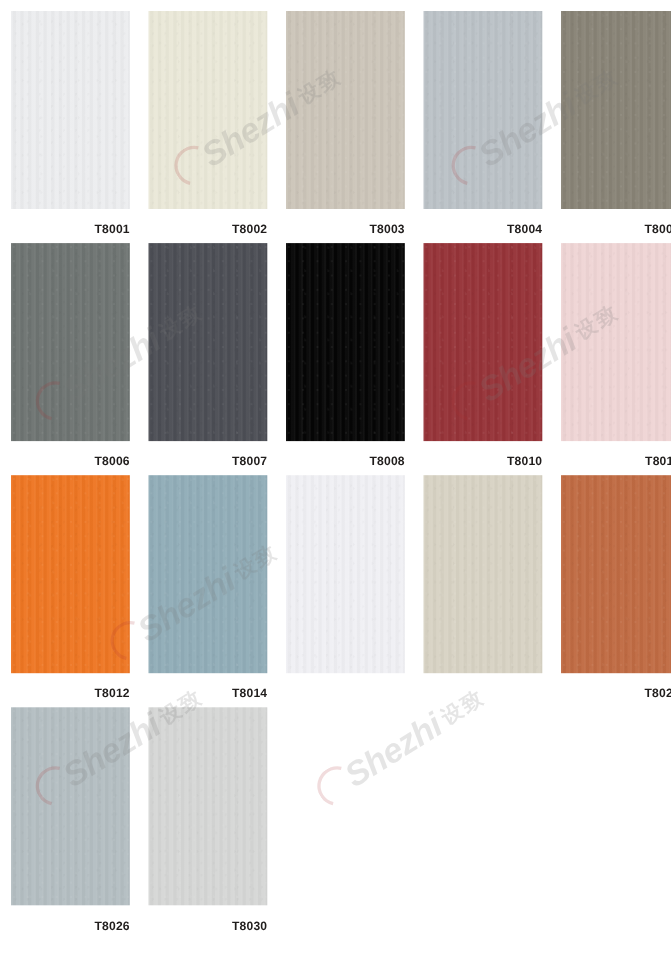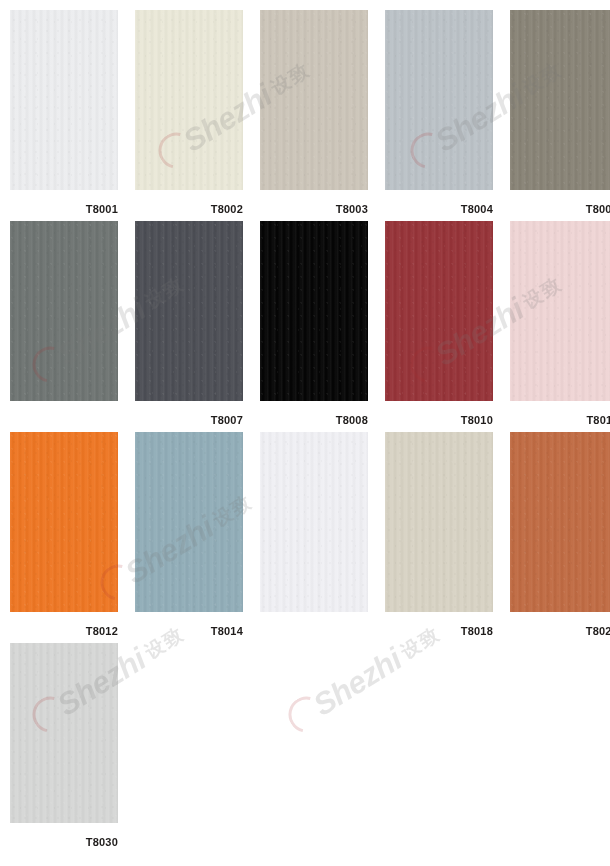--- a/index.html
+++ b/index.html
@@ -150,20 +150,21 @@
       <div class="swatch-cell">
         <div class="swatch-chip" style="background-color: rgb(187, 194, 199);"></div>
         <div class="swatch-label">T8004</div>
       </div>
       <div class="swatch-cell">
         <div class="swatch-chip" style="background-color: rgb(136, 131, 118);"></div>
         <div class="swatch-label">T8005</div>
       </div>
       <div class="swatch-cell">
         <div class="swatch-chip" style="background-color: rgb(110, 116, 114);"></div>
+        <div class="swatch-label">T8006</div>
       </div>
       <div class="swatch-cell">
         <div class="swatch-chip" style="background-color: rgb(76, 78, 85);"></div>
         <div class="swatch-label">T8007</div>
       </div>
       <div class="swatch-cell">
         <div class="swatch-chip" style="background-color: rgb(5, 5, 5);"></div>
         <div class="swatch-label">T8008</div>
       </div>
       <div class="swatch-cell">
@@ -180,27 +181,30 @@
       </div>
       <div class="swatch-cell">
         <div class="swatch-chip" style="background-color: rgb(145, 173, 184);"></div>
         <div class="swatch-label">T8014</div>
       </div>
       <div class="swatch-cell">
         <div class="swatch-chip" style="background-color: rgb(240, 240, 244);"></div>
       </div>
       <div class="swatch-cell">
         <div class="swatch-chip" style="background-color: rgb(216, 211, 196);"></div>
-        <div class="swatch-label">T8018</div>
       </div>
       <div class="swatch-cell">
         <div class="swatch-chip" style="background-color: rgb(192, 107, 67);"></div>
         <div class="swatch-label">T8020</div>
       </div>
       <div class="swatch-cell">
+        <div class="swatch-chip" style="background-color: rgb(180, 190, 194);"></div>
+        <div class="swatch-label">T8026</div>
+      </div>
+      <div class="swatch-cell">
         <div class="swatch-chip" style="background-color: rgb(214, 215, 214);"></div>
         <div class="swatch-label">T8030</div>
       </div>
     </div>
 
   <div class="watermark-layer">
       <div class="watermark-mark" style="left: 148px; top: 96px;">
         <span class="wm-logo"></span>
         <span class="wm-latin">Shezhi</span>
         <span class="wm-cjk">设致</span>

